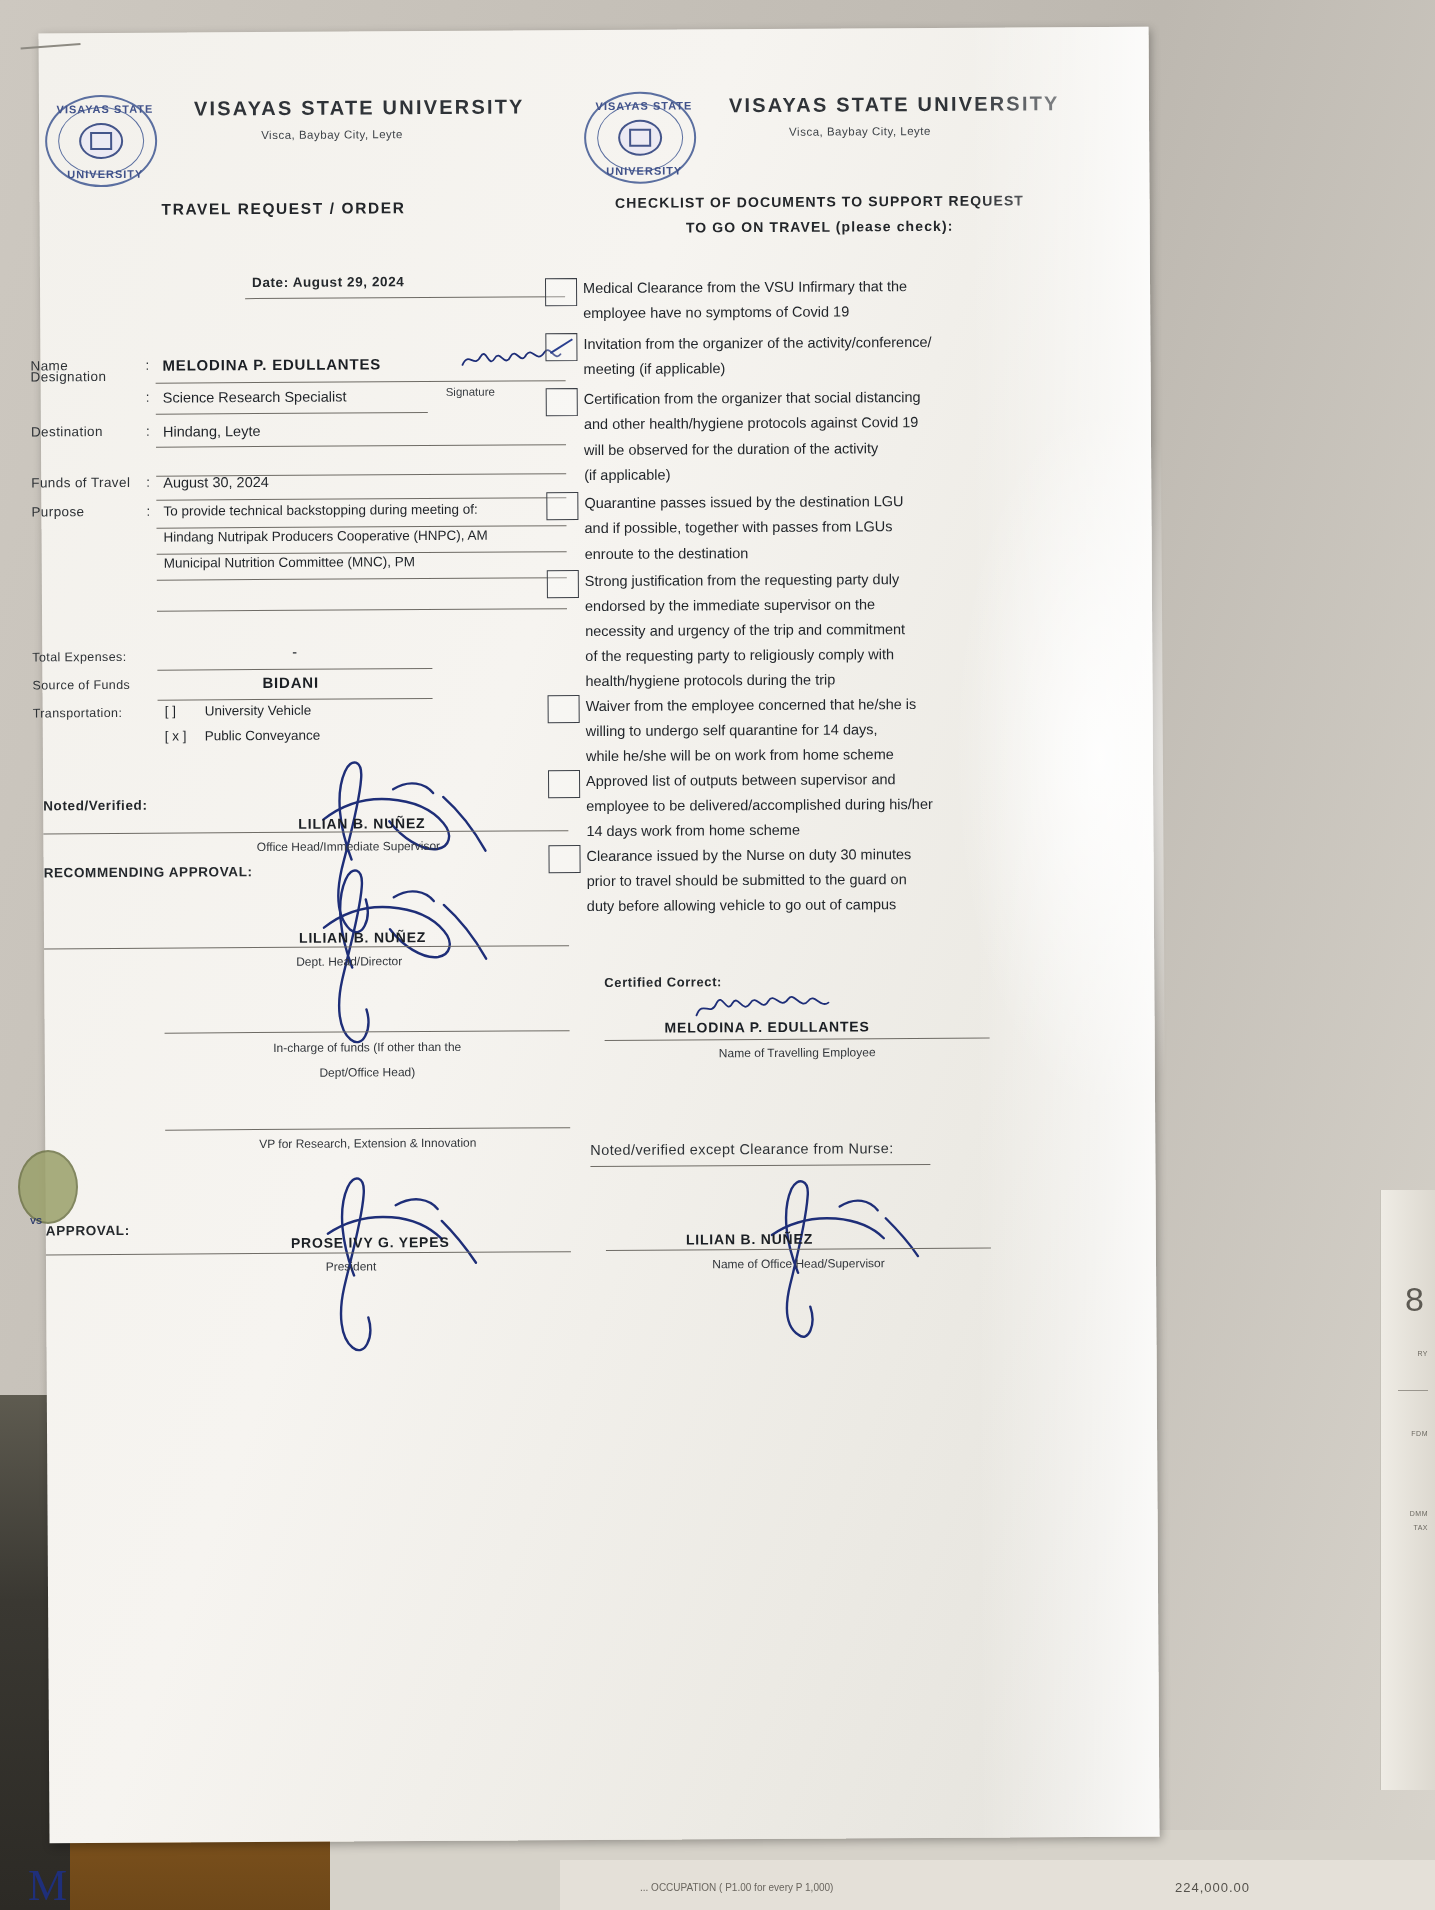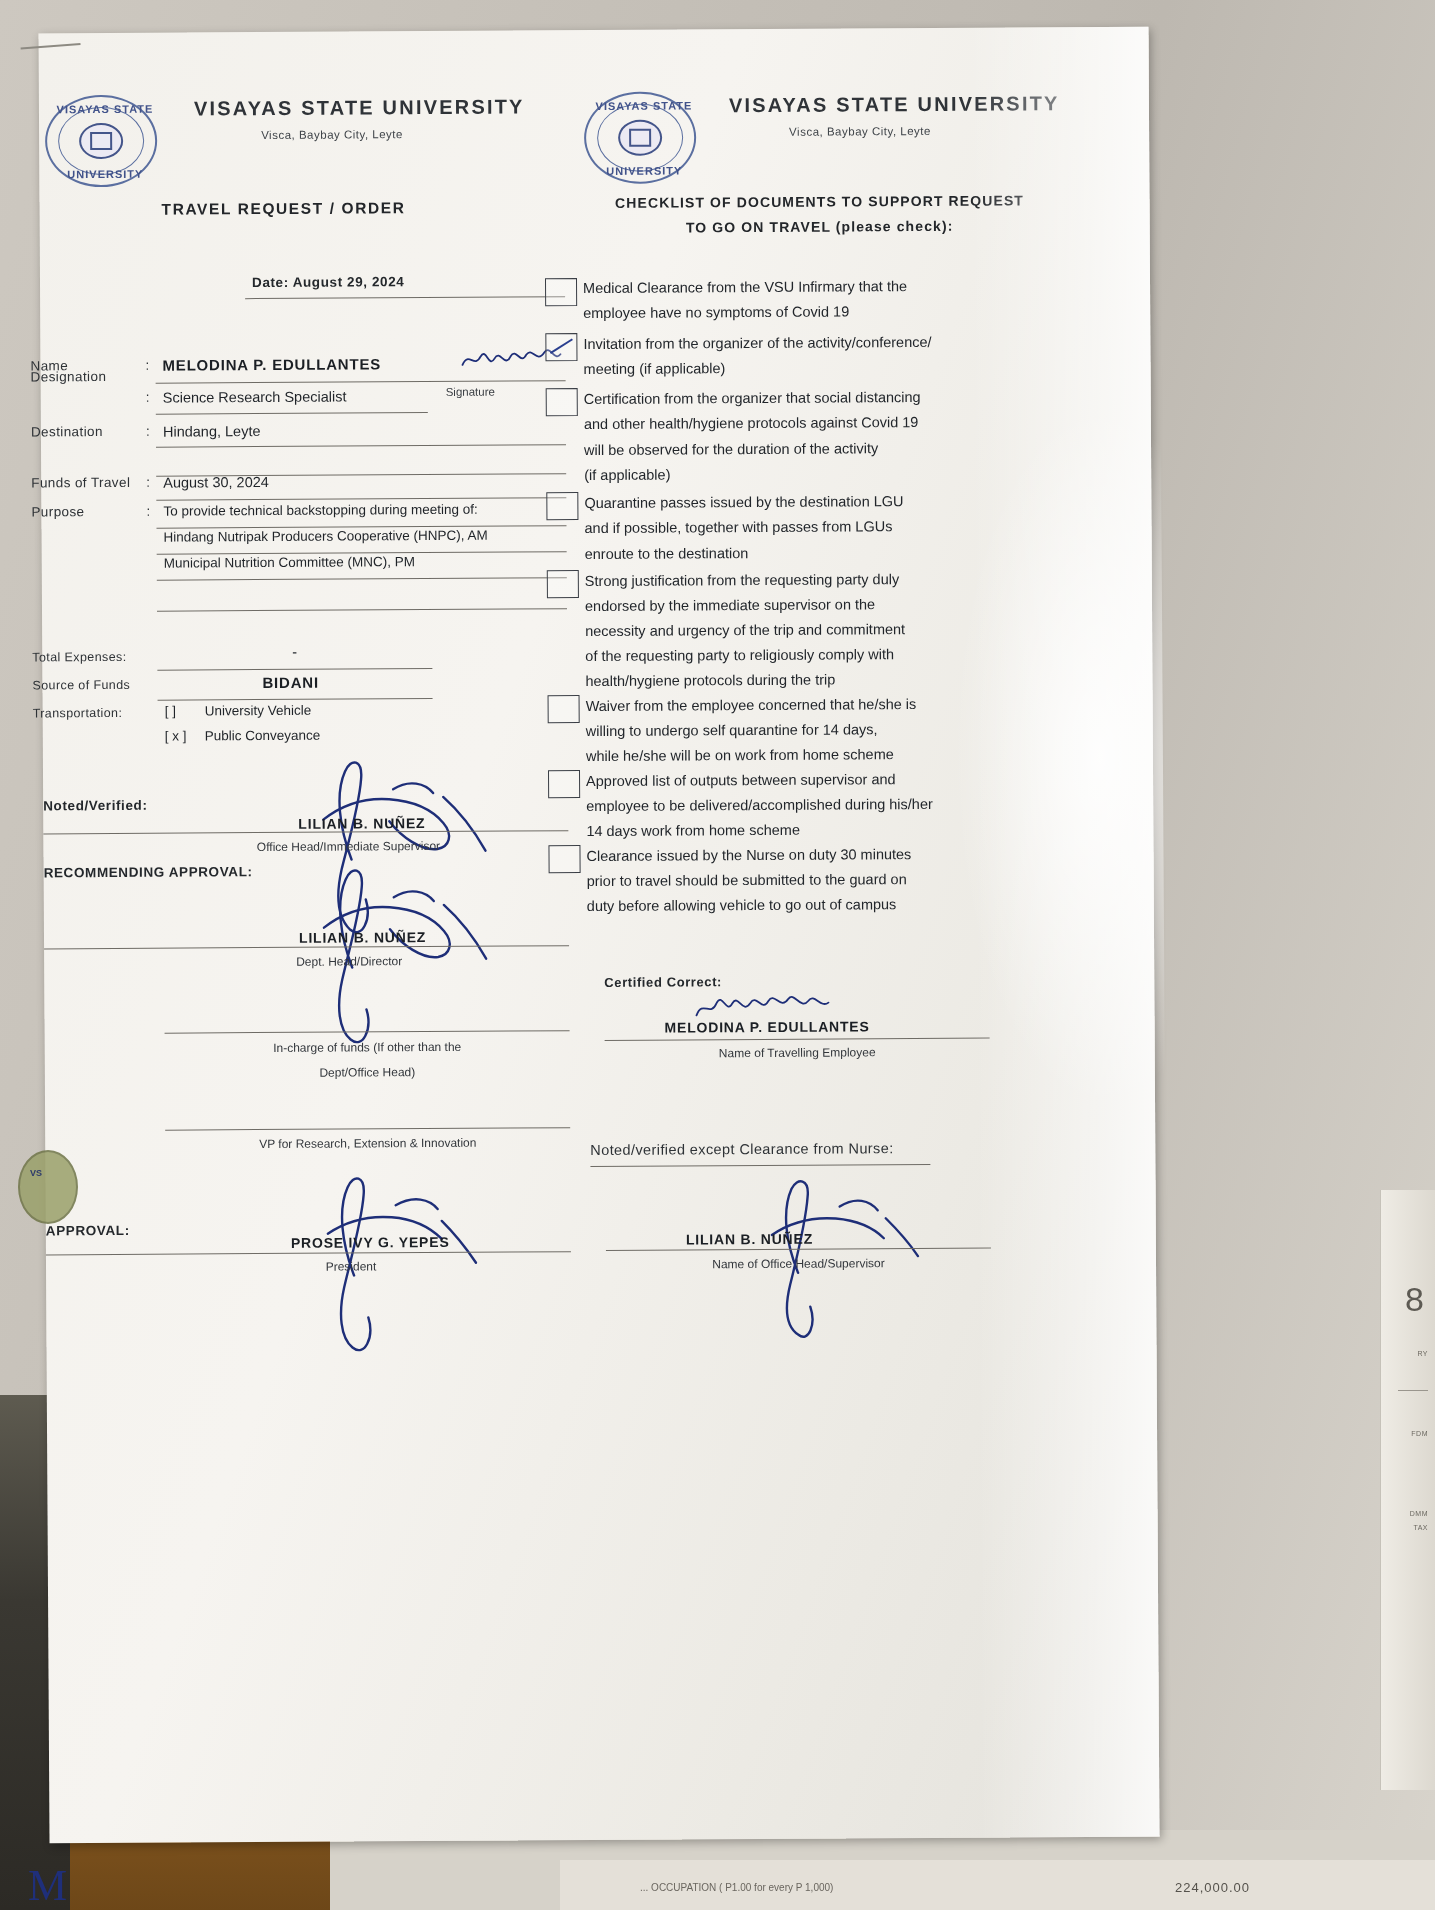--- a/index.html
+++ b/index.html
@@ -282,13 +282,13 @@
     <path d="M26 60 C44 48,66 42,90 44 C112 46,128 54,138 64"></path>
     <path d="M94 32 C110 22,124 26,132 36"></path>
     <path d="M140 44 C154 58,164 70,172 82"></path>
   </svg>
   <div class="rule" style="left:560px;top:1220px;width:385px"></div>
   <div class="val-b" style="left:640px;top:1202px;font-size:14px">LILIAN B. NUÑEZ</div>
   <div class="smallc" style="left:560px;top:1228px;width:385px">Name of Office Head/Supervisor</div>
 </div>
 
 <div style="position:absolute;left:18px;top:1150px;width:56px;height:70px;border-radius:50%;background:#9aa06a;opacity:.85;border:2px solid #6f7548"></div>
-<div style="position:absolute;left:30px;top:1168px;font-size:9px;color:#2d3b6b;font-weight:bold">VS</div>
+<div style="position:absolute;left:30px;top:1216px;font-size:9px;color:#2d3b6b;font-weight:bold">VS</div>
 
 </body></html>

